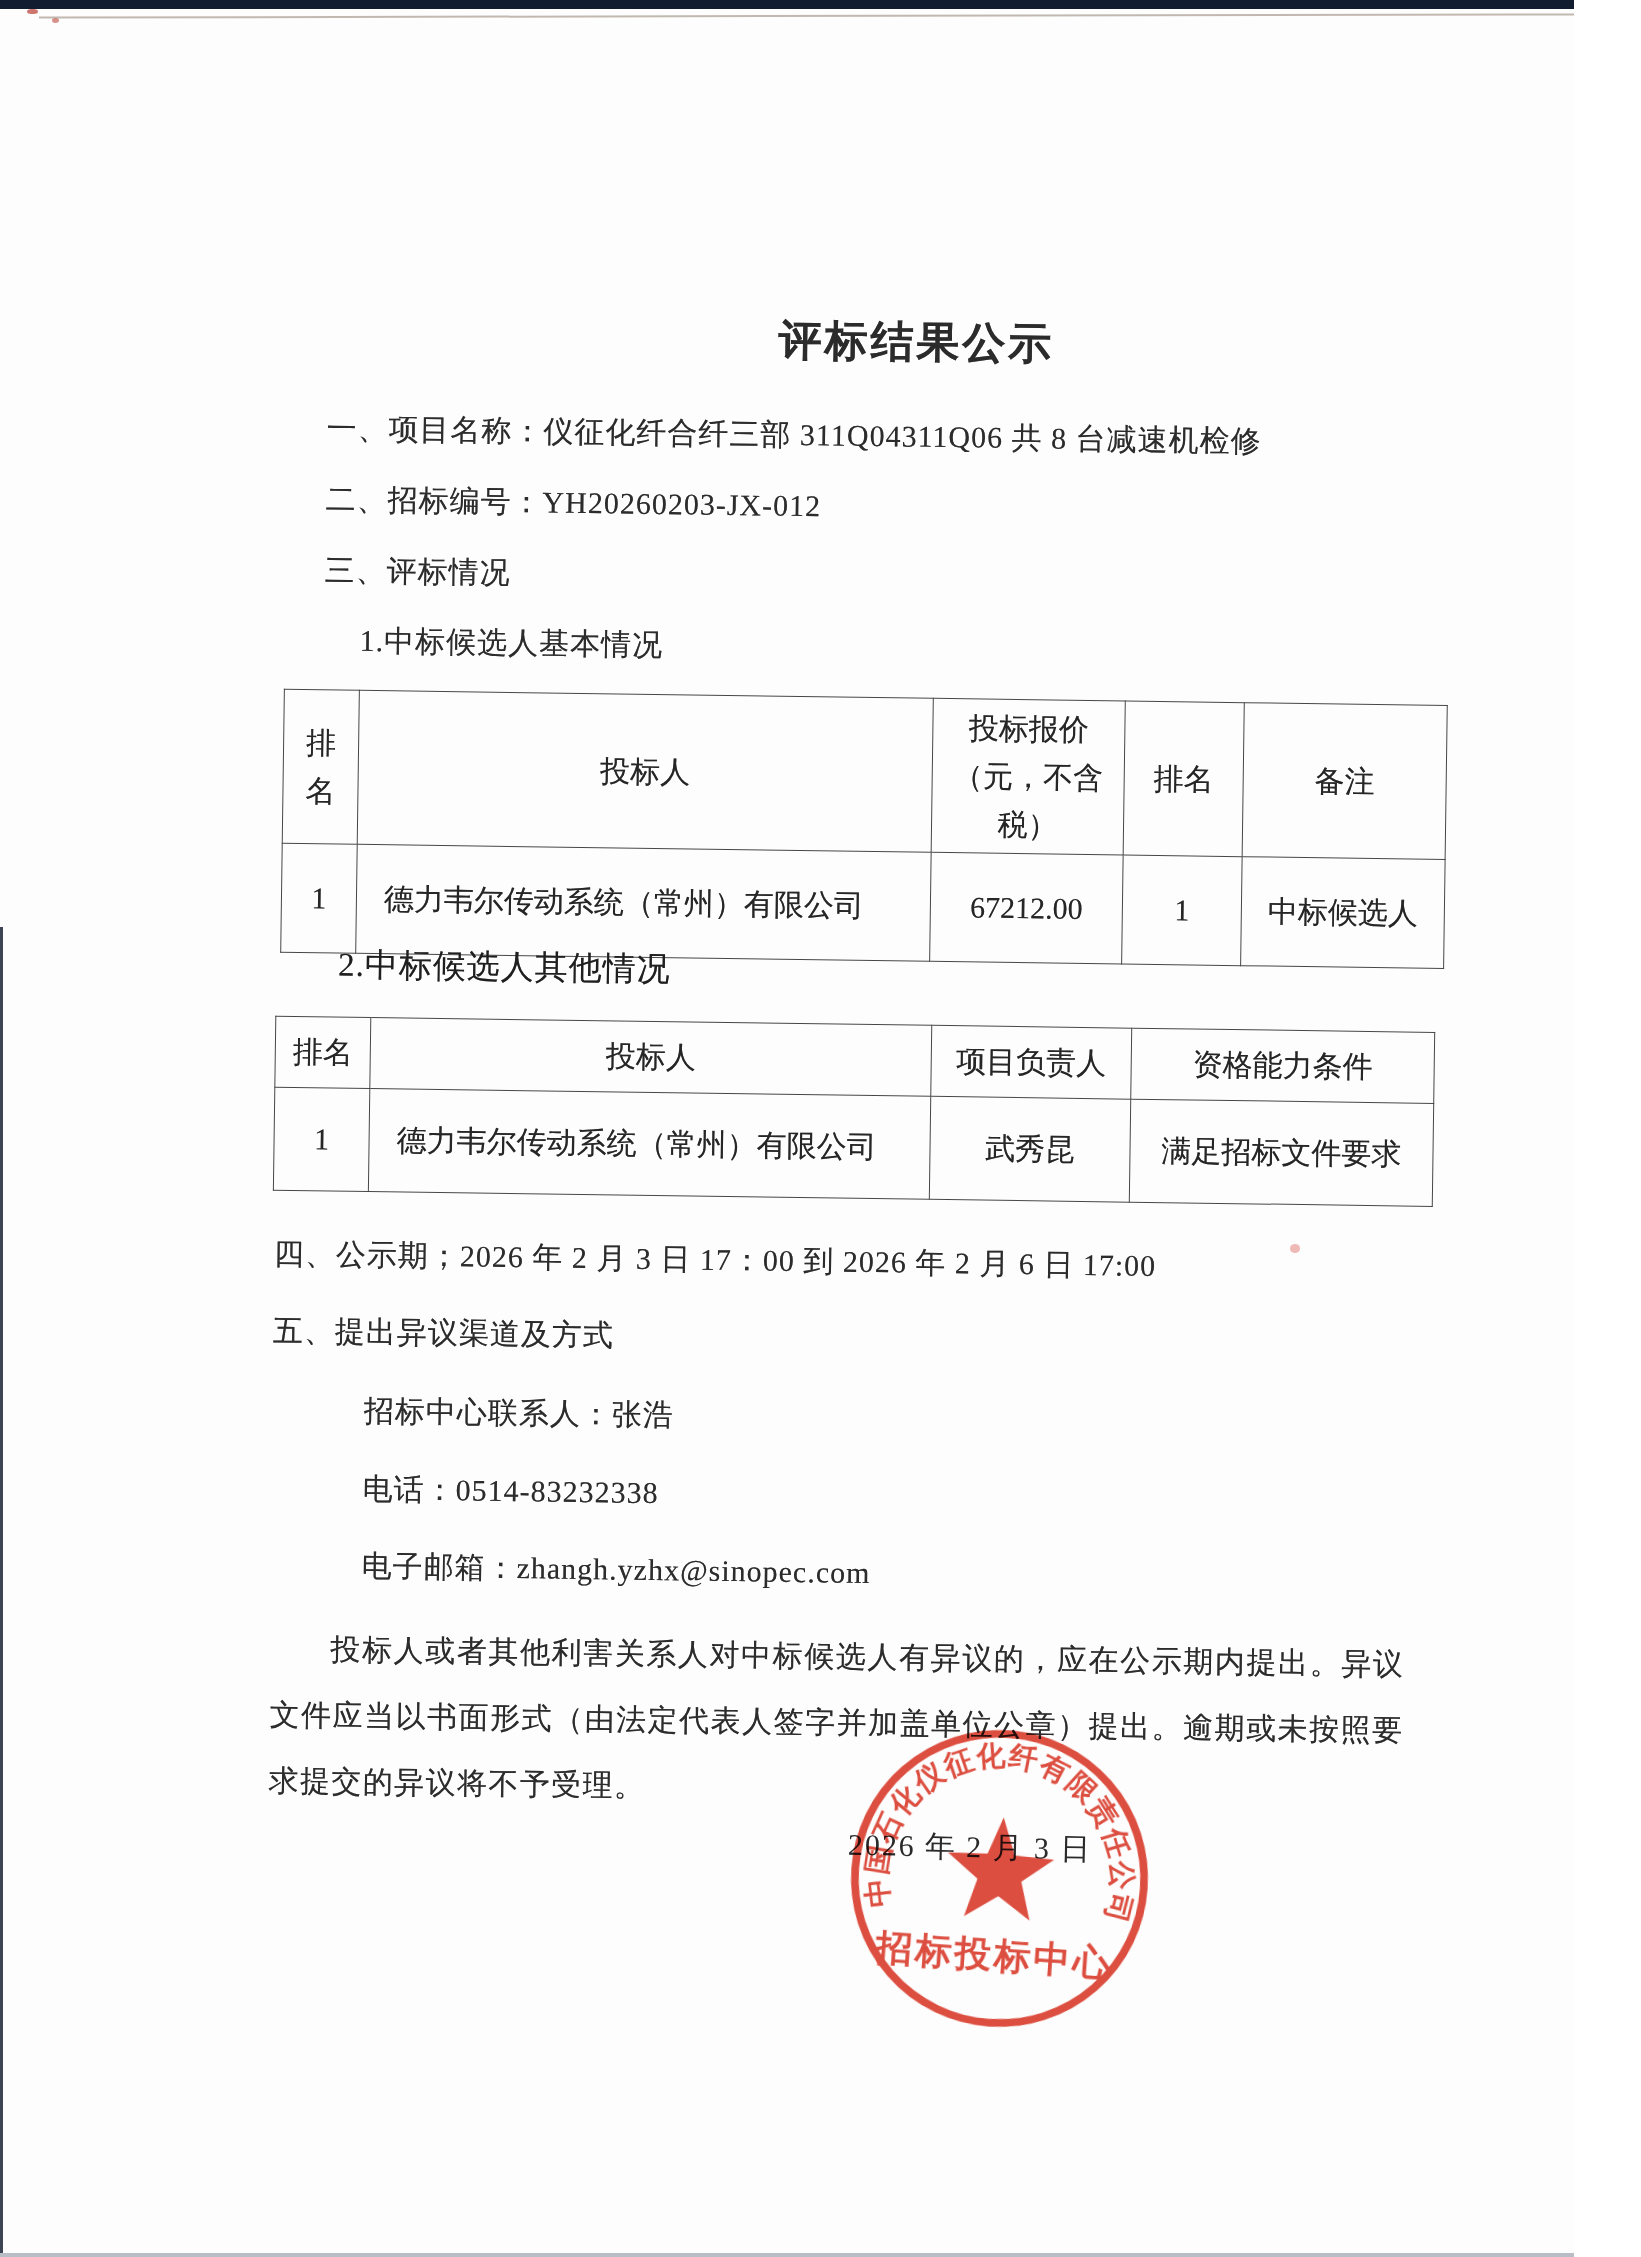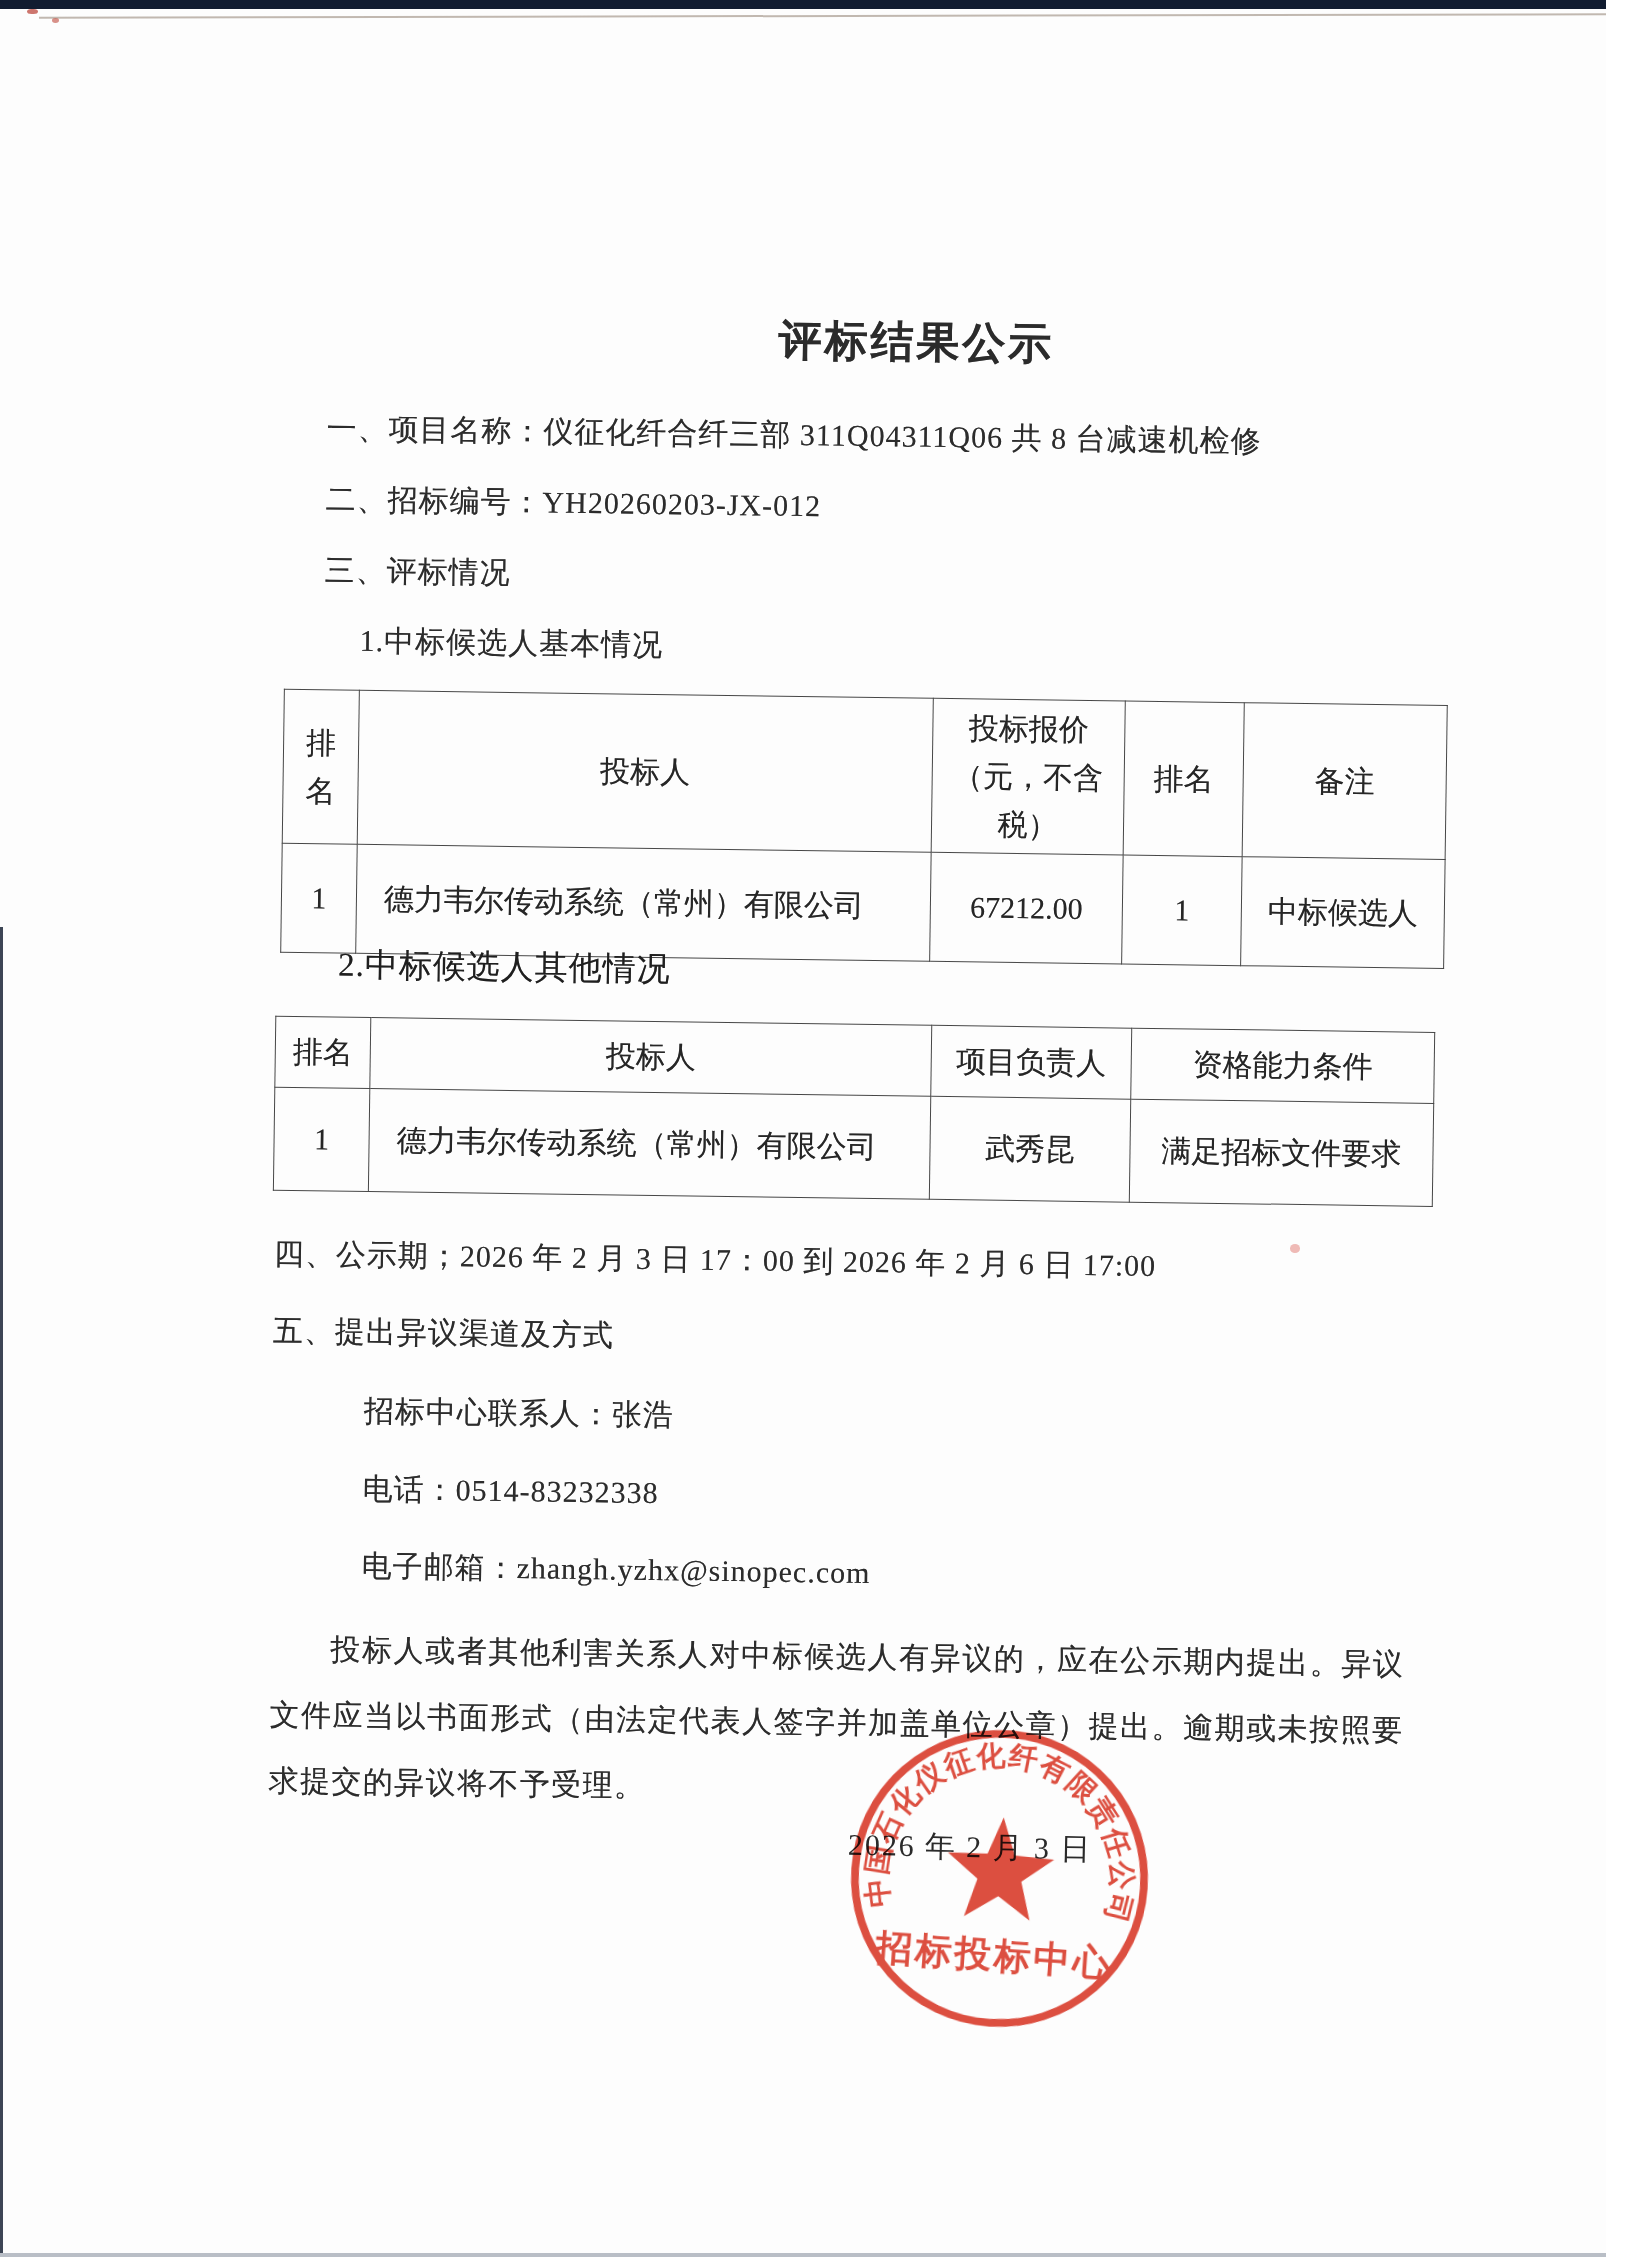--- a/index.html
+++ b/index.html
@@ -1,18 +1,18 @@
 <!DOCTYPE html>
 <html><head>
 <meta charset="utf-8">
 <style>
   html,body{margin:0;padding:0;background:#ffffff;}
   .page{
     position:relative;width:1574px;height:2257px;background:#fdfdfd;overflow:hidden;
-    font-family:"Liberation Serif","DejaVu Serif",serif;color:#2c2c2c;padding-left:32px;
+    font-family:"Liberation Serif","DejaVu Serif",serif;color:#2c2c2c;
   }
   
   .edge-top{position:absolute;left:0;top:0;right:0;height:8.7px;background:#111c30;}
   .hairline{position:absolute;left:39px;right:0;top:15.4px;height:1.9px;background:#a19487;opacity:.65;transform:rotate(-0.12deg);}
   .edge-left{position:absolute;left:0;top:927px;bottom:0;width:2.9px;background:#1b2537;opacity:.85;}
   .edge-bottom{position:absolute;left:0;right:0;bottom:0;height:3.9px;background:#b9bec6;}
   .speck{position:absolute;border-radius:50%;}
   .speck1{left:27px;top:8.7px;width:10.6px;height:5.8px;background:#b83c30;opacity:.7;}
   .speck2{left:52px;top:18.3px;width:6.8px;height:4.8px;background:#c04a3c;opacity:.6;}
   .speck3{left:1290px;top:1244px;width:9.7px;height:8.7px;background:#eba9a4;opacity:.8;}

